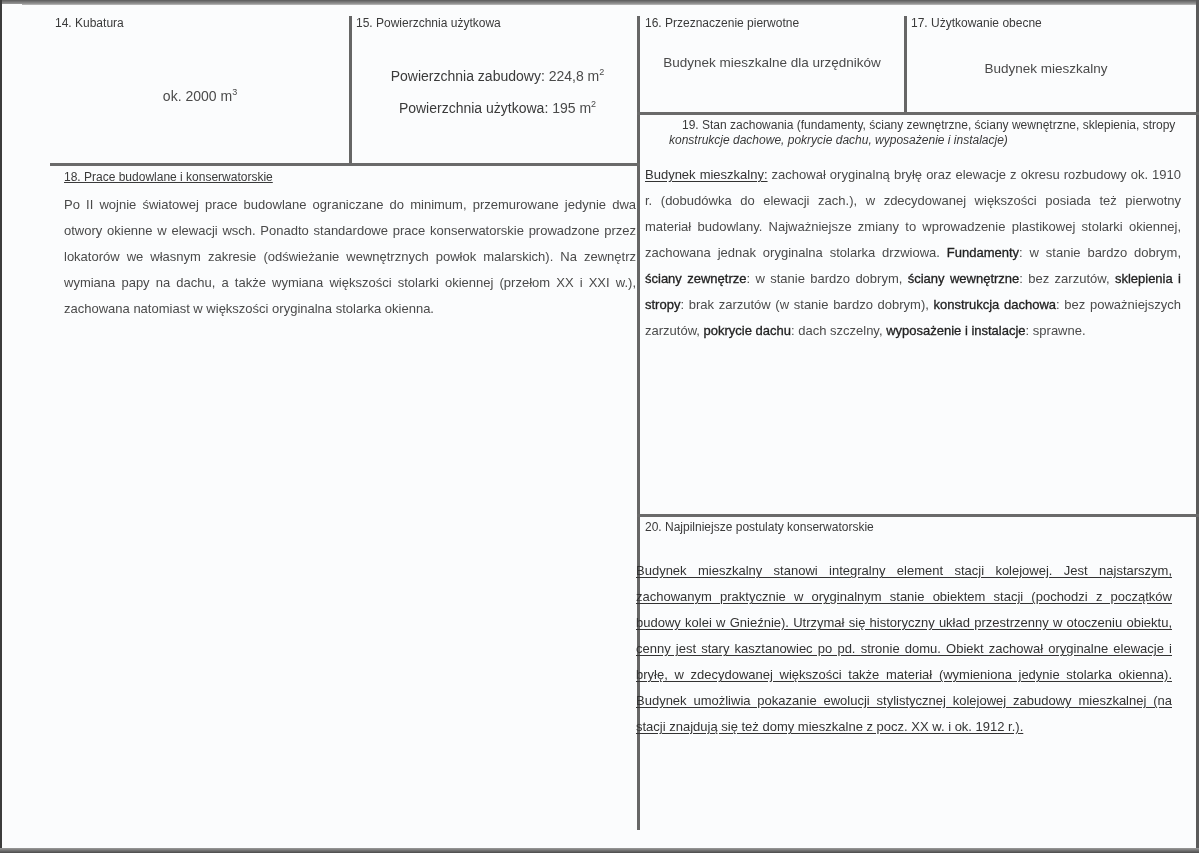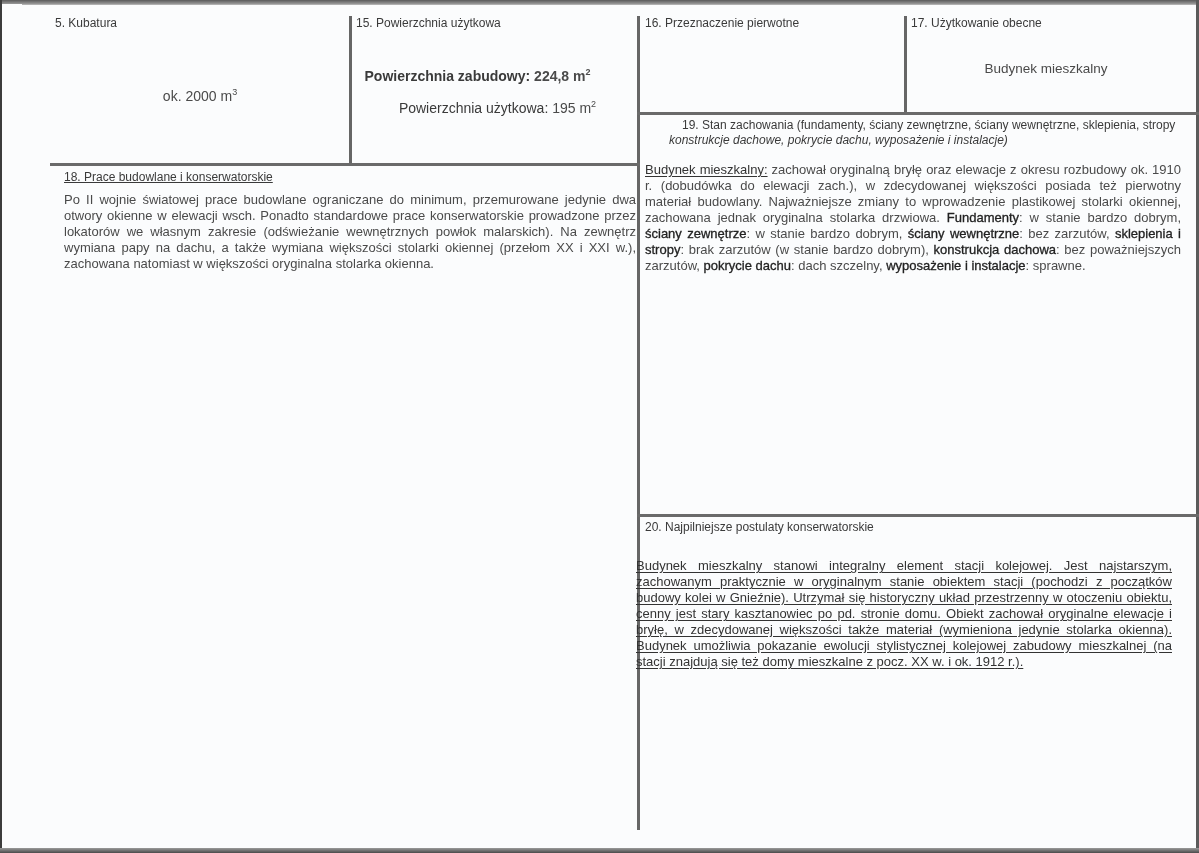--- a/index.html
+++ b/index.html
@@ -70,21 +70,21 @@
       line-height: 18px;
     }
     sup {
       font-size: 9px;
       vertical-align: 6px;
       line-height: 0;
     }
     .para {
       position: absolute;
       font-size: 13px;
-      line-height: 16px;
+      line-height: 26px;
       color: #4a4a4a;
       text-align: justify;
     }
     .para b {
       font-weight: normal;
       color: #222;
       -webkit-text-stroke: 0.3px #222;
     }
     .para u {
       text-decoration: underline;
@@ -102,39 +102,40 @@
 <div class="scan-bottom"></div>
 
 <div class="vline" style="left:349px; top:16px; height:149px;"></div>
 <div class="vline" style="left:637px; top:16px; height:814px;"></div>
 <div class="vline" style="left:904px; top:16px; height:97px;"></div>
 <div class="hline" style="left:50px; top:163px; width:590px;"></div>
 <div class="hline" style="left:637px; top:112px; width:562px;"></div>
 <div class="hline" style="left:637px; top:514px; width:562px;"></div>
 
 <section>
-  <div class="label" style="left:55px; top:16px;">5. Kubatura</div>
+  <div class="label" style="left:55px; top:16px;">14. Kubatura</div>
   <div class="center-val" style="left:60px; top:87px; width:280px;">
     <span>ok. 2000 m</span><sup>3</sup>
   </div>
 </section>
 
 <section>
   <div class="label" style="left:356px; top:16px;">15. Powierzchnia użytkowa</div>
-  <div class="center-val" style="left:335px; top:67px; width:285px;font-weight:bold;">
+  <div class="center-val" style="left:355px; top:67px; width:285px;">
     <span style="color:#3a3a3a;">Powierzchnia zabudowy: </span><span>224,8 m</span><sup>2</sup>
   </div>
   <div class="center-val" style="left:355px; top:99px; width:285px;">
     <span style="color:#3a3a3a;text-align:center;">Powierzchnia użytkowa: </span><span>195 m</span><sup>2</sup>
   </div>
 </section>
 
 <section>
   <div class="label" style="left:645px; top:16px;">16. Przeznaczenie pierwotne</div>
   <div class="center-val" style="left:641px; top:54px; width:262px; font-size:13.5px;">
+    <div>Budynek mieszkalne dla urzędników</div>
   </div>
 </section>
 
 <section>
   <div class="label" style="left:911px; top:16px;">17. Użytkowanie obecne</div>
   <div class="center-val" style="left:908px; top:60px; width:276px; font-size:13.5px;">Budynek mieszkalny</div>
 </section>
 
 <section>
   <div class="label" style="left:64px; top:170px;text-decoration:underline;">18. Prace budowlane i konserwatorskie</div>

